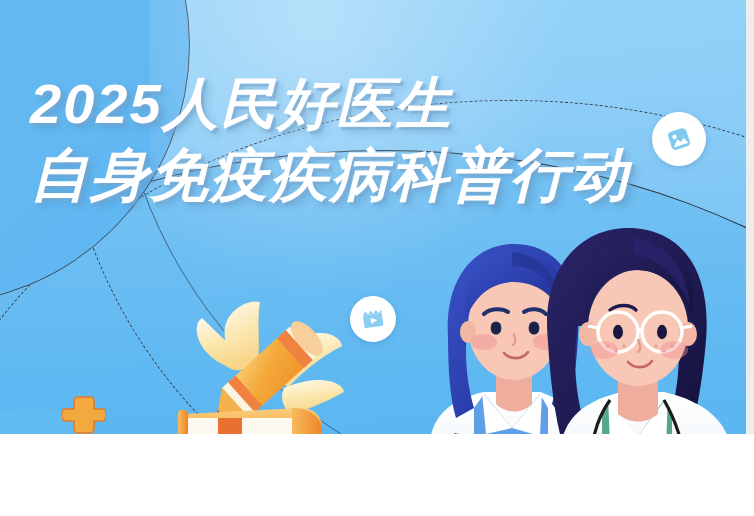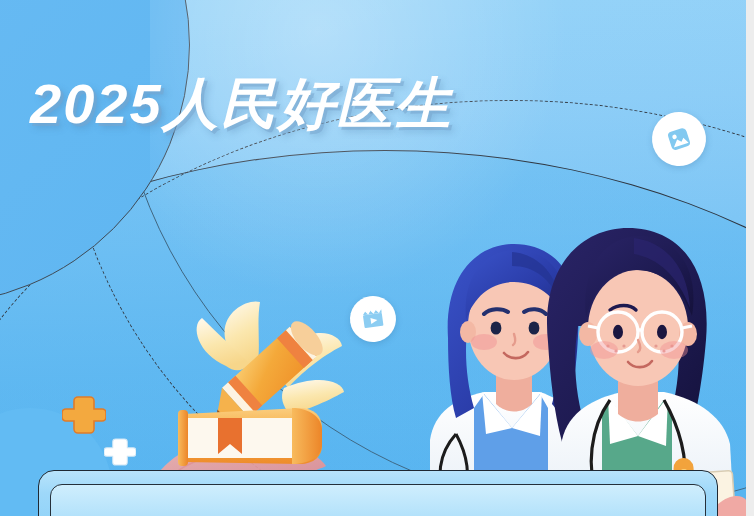--- a/index.html
+++ b/index.html
@@ -8,21 +8,21 @@
     padding: 0;
     background: #ffffff;
   }
   body {
     font-family: "Liberation Sans", "DejaVu Sans", sans-serif;
   }
 
   #banner {
     position: relative;
     width: 754px;
-    height: 516px;
+    height: 434px;
     overflow: hidden;
     background: #eceded;
   }
 
   
   #artwork {
     position: absolute;
     left: 0; top: 0;
     width: 746px;
     height: 516px;
@@ -218,20 +218,21 @@
     <div class="bg-circle-big"></div>
     <div class="bg-circle-wide"></div>
     <div class="dashed-arc-a"></div>
     <div class="dashed-arc-b"></div>
     <div class="bg-circle-left"></div>
     <div class="accent-ball"></div>
     <div class="soft-sheen"></div>
 
     <div id="title-block">
       <div class="title-line" id="title-line-1">2025人民好医生</div>
+      <div class="title-line" id="title-line-2">自身免疫疾病科普行动</div>
     </div>
 
     <div class="round-icon" id="photo-icon">
       <svg width="30" height="30" viewBox="0 0 30 30">
         <path d="M5.5 9.5 A4 4 0 0 1 9.5 5.5 L20 5.5 A4.5 4.5 0 0 1 24.5 10 L24.5 20.5 A4 4 0 0 1 20.5 24.5 L9.5 24.5 A4 4 0 0 1 5.5 20.5 Z" fill="#82c9f0"></path>
         <circle cx="11.4" cy="11.6" r="2.2" fill="#ffffff"></circle>
         <path d="M7.5 21.5 L13 15 L16.5 18.5 L19.5 15.2 L23 21.5 Z" fill="#ffffff"></path>
       </svg>
     </div>
 

